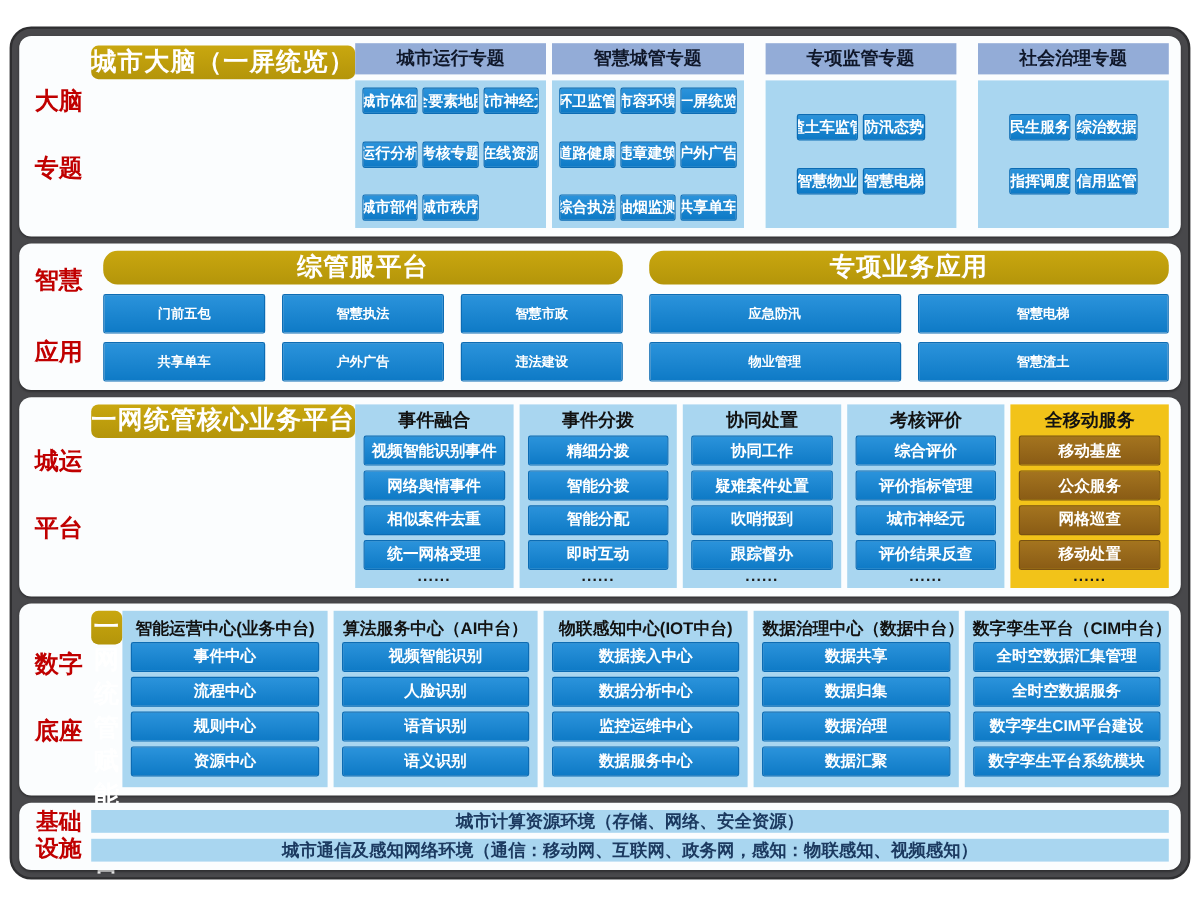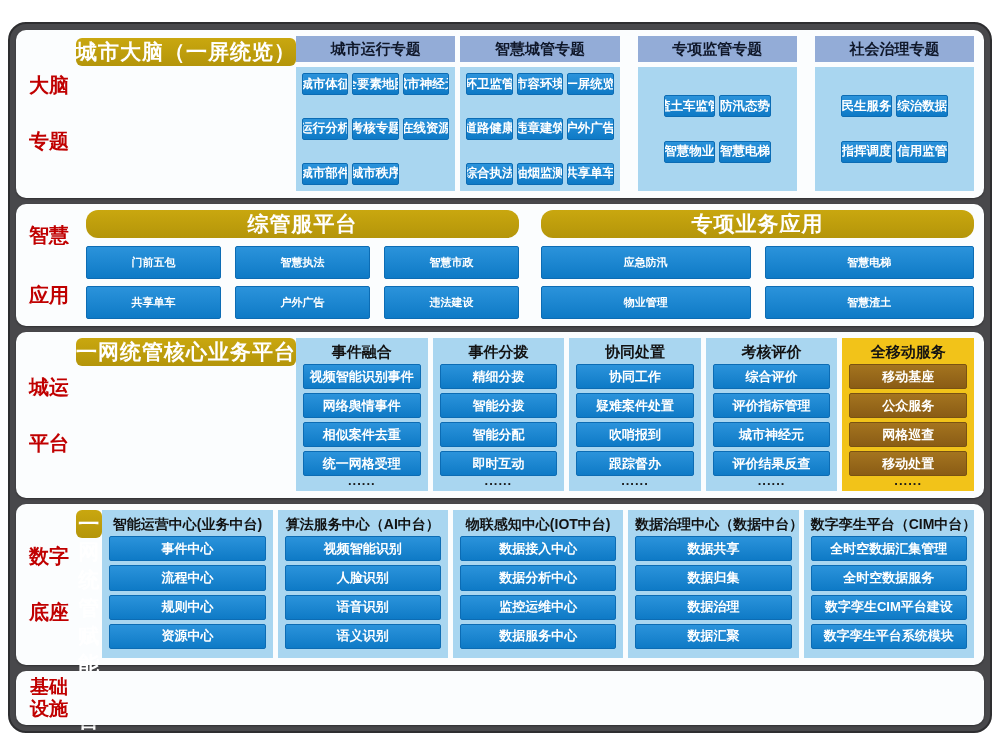--- a/index.html
+++ b/index.html
@@ -282,15 +282,21 @@
         </div>
       </div>
     </div>
   </section>
 
   <section class="band b5">
     <div class="band-label">
       <span>基础</span>
       <span>设施</span>
     </div>
+    <div class="band-body">
+      <div class="inf">
+        <div class="inf-row">城市计算资源环境（存储、网络、安全资源）</div>
+        <div class="inf-row">城市通信及感知网络环境（通信：移动网、互联网、政务网，感知：物联感知、视频感知）</div>
+      </div>
+    </div>
   </section>
 
 </div>
 
 </body></html>

